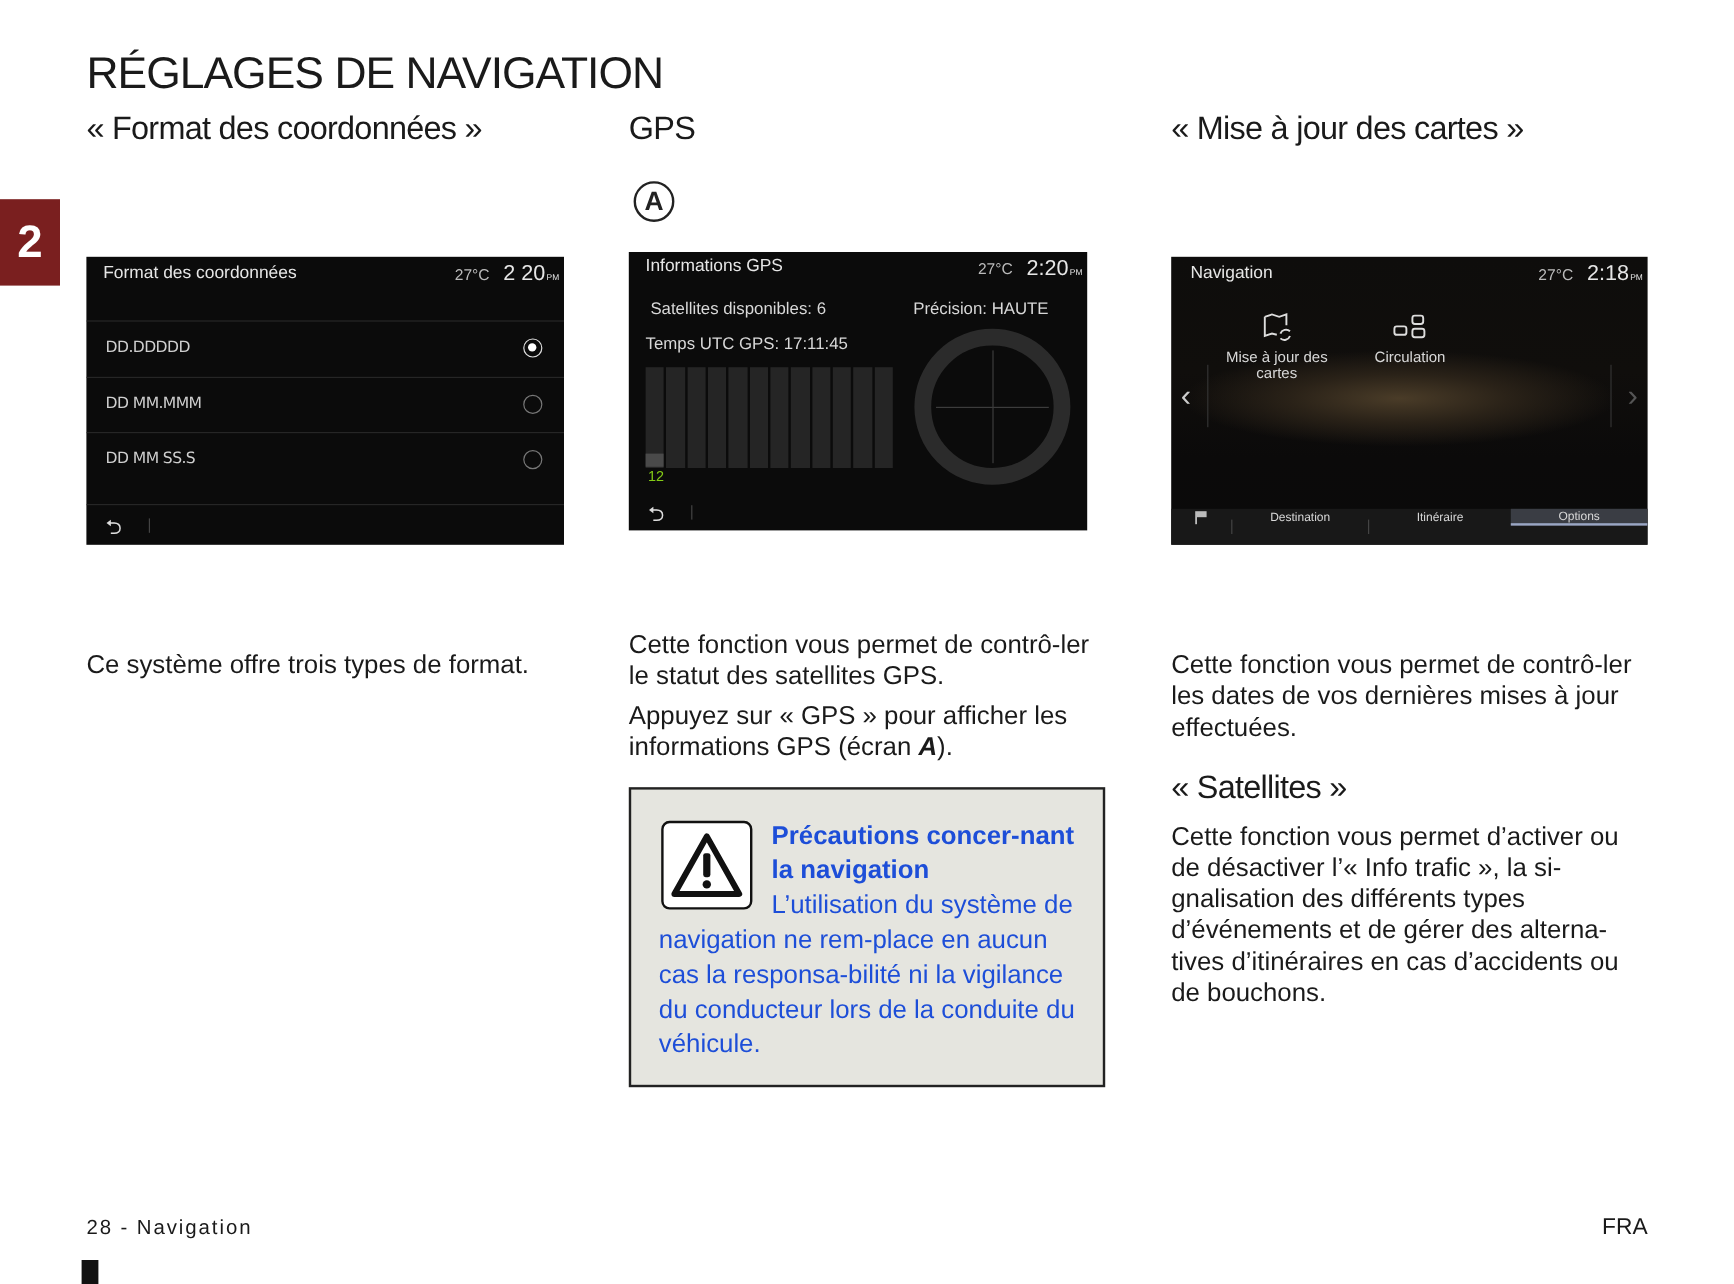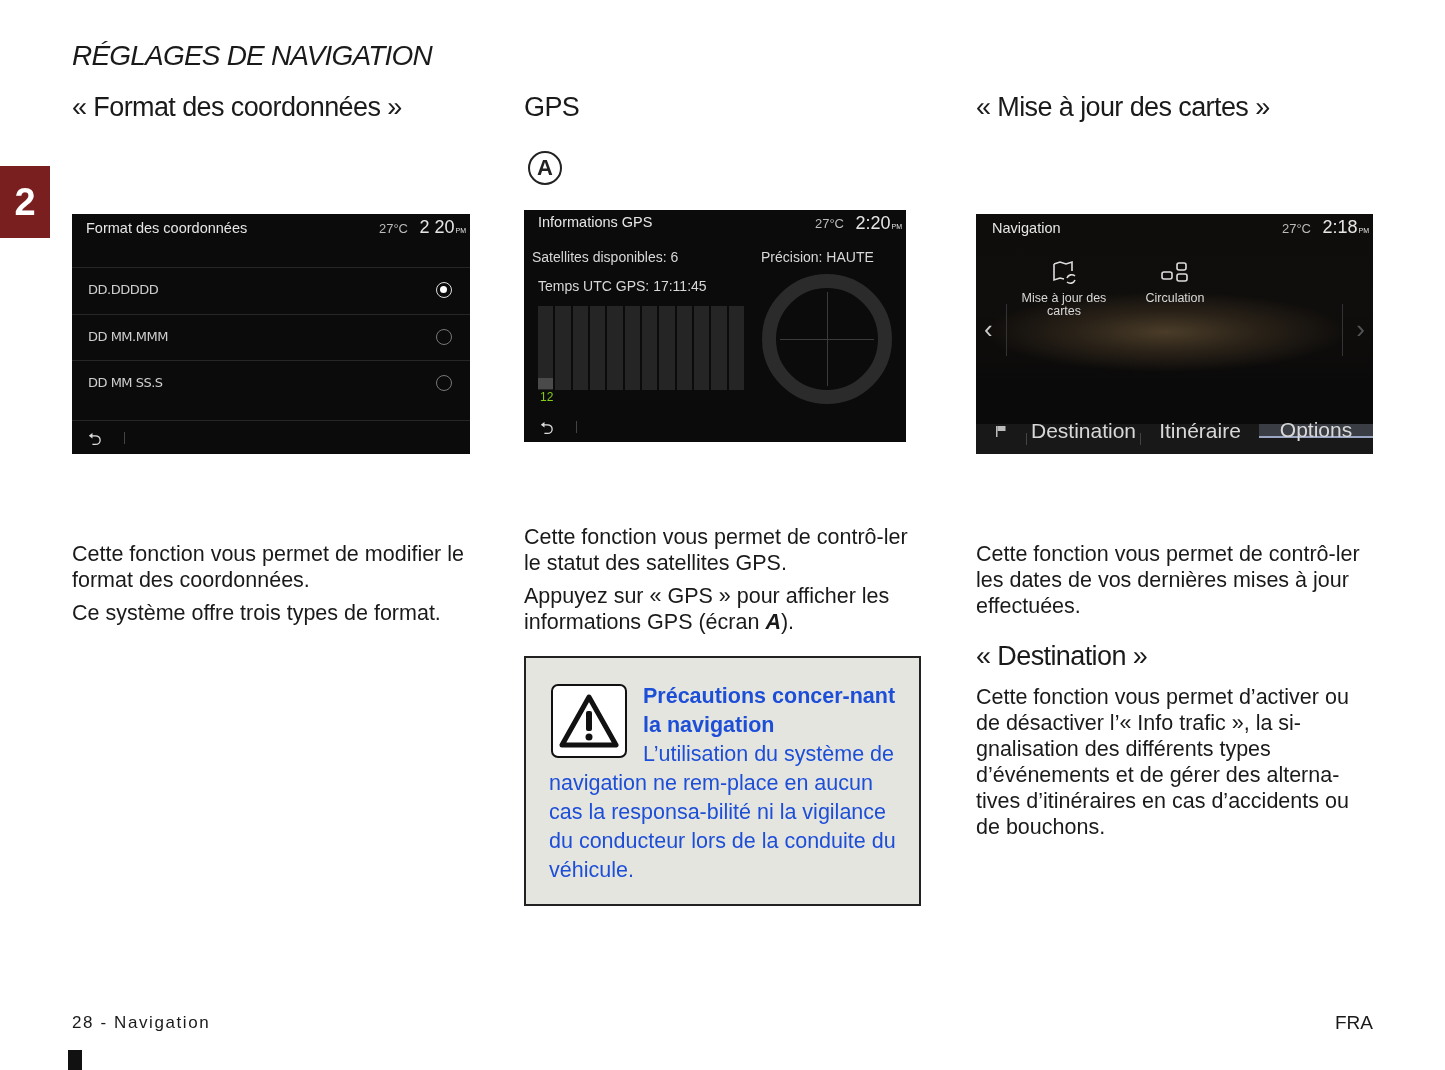--- a/index.html
+++ b/index.html
@@ -1,19 +1,19 @@
 <!DOCTYPE html>
 <html><head>
 <meta charset="utf-8">
 <style>
   * { box-sizing: border-box; margin: 0; padding: 0; }
   html, body { width: 1445px; height: 1070px; background: #ffffff; overflow: hidden; }
   body { position: relative; font-family: "Liberation Sans", sans-serif; color: #111; }
 
-  .page-title { position: absolute; left: 72px; top: 40px; font-size: 28px; font-weight: normal; letter-spacing: -0.8px; color: #1a1a1a; font-style: italic; }
+  .page-title { position: absolute; left: 72px; top: 40px; font-size: 37px; font-weight: normal; letter-spacing: -0.8px; color: #1a1a1a; }
   .section-heading { position: absolute; font-size: 27px; letter-spacing: -0.6px; color: #1a1a1a; }
   .chapter-tab { position: absolute; left: 0; top: 166px; width: 50px; height: 72px; background: #7a1f1f; color: #fff; font-size: 38px; font-weight: bold; display: flex; align-items: center; justify-content: center; }
 
   .screen-label-a { position: absolute; left: 528px; top: 151px; width: 34px; height: 34px; border: 2.5px solid #222; border-radius: 50%; display: flex; align-items: center; justify-content: center; font-weight: bold; font-size: 22px; color: #222; }
 
   .body-text { position: absolute; font-size: 21.5px; line-height: 26px; color: #1a1a1a; }
   .body-text p { margin-bottom: 7px; }
 
   
   .screen { position: absolute; background: #0b0b0b; color: #d8d8d8; overflow: hidden; font-family: "Liberation Sans", sans-serif; padding-left: 12px; }
@@ -46,21 +46,21 @@
 
   
   #screen-nav { left: 976px; top: 214px; width: 397px; height: 240px;
     background: radial-gradient(ellipse 180px 40px at 190px 118px, #4a3c28 0%, #2a2218 50%, rgba(12,10,8,0) 100%), linear-gradient(#0e0d0c, #100e0c 40%, #0b0a0a 70%, #0a0a0a); }
   .nav-tile { position: absolute; text-align: center; color: #d8d8d8; font-size: 12.5px; line-height: 13px; }
   .nav-tile .ico { display: block; margin: 0 auto 6px; }
   .arrow { position: absolute; top: 100px; font-size: 26px; color: #ccc; }
   .arrow.right { color: #555; }
   .arrow-sep { position: absolute; top: 90px; width: 1px; height: 52px; background: #333; }
   .nav-tabs { position: absolute; left: 0; bottom: 0; width: 100%; height: 30px; background: #181818; display: flex; }
-  .nav-tab { position: relative; height: 14px; display: flex; align-items: center; justify-content: center; font-size: 21px; color: #d8d8d8; }
+  .nav-tab { position: relative; height: 14px; display: flex; align-items: center; justify-content: center; font-size: 10px; color: #d8d8d8; }
   .nav-tab.active { background: #3a3d44; border-bottom: 2px solid #9aa6c4; }
   .tab-sep { width: 1px; height: 12px; background: #444; align-self: center; }
 
   
   .warning-box { position: absolute; left: 524px; top: 656px; width: 397px; height: 250px; background: #e5e5df; border: 2px solid #222; padding: 24px 22px 0 23px; font-size: 21.5px; line-height: 29px; color: #1d4ed8; }
   .warn-icon { float: left; width: 76px; height: 74px; border: 2.5px solid #111; border-radius: 7px; background: #fff; margin: 2px 16px 4px 2px; display: flex; align-items: center; justify-content: center; }
   .warn-title { font-weight: bold; }
 
   .footer-left { position: absolute; left: 72px; top: 1013px; font-size: 17px; letter-spacing: 1.6px; color: #1a1a1a; }
   .footer-right { position: absolute; right: 72px; top: 1012px; font-size: 19px; color: #1a1a1a; }
@@ -98,21 +98,21 @@
   <div class="back-bar">
     <span class="back-icon">⮌</span>
     <span class="back-sep"></span>
   </div>
 </div>
 
 <div class="screen" id="screen-gps">
   <div class="scr-head" style="top:4px;">Informations GPS</div>
   <div class="scr-temp" style="right:62px; top:6px;">27°C</div>
   <div class="scr-time" style="right:4px; top:3px;"><span>2:20</span><small>PM</small></div>
-  <div class="gps-line" style="left:8px; top:39px;">Satellites disponibles: 6</div>
+  <div class="gps-line" style="left:18px; top:39px;">Satellites disponibles: 6</div>
   <div class="gps-line" style="left:237px; top:39px;">Précision: HAUTE</div>
   <div class="gps-line" style="left:14px; top:68px;">Temps UTC GPS: 17:11:45</div>
   <div class="bars">
     <div></div>
       <div></div>
       <div></div>
       <div></div>
       <div></div>
       <div></div>
       <div></div>
@@ -168,21 +168,20 @@
     </div>
     <span class="tab-sep"></span>
     <div class="nav-tab" style="width:113px;">Destination</div>
     <span class="tab-sep"></span>
     <div class="nav-tab" style="width:118px;">Itinéraire</div>
     <div class="nav-tab active" style="width:114px;">Options</div>
   </div>
 </div>
 
 <div class="body-text" style="left:72px; top:541px; width:410px;">
-  <p>Cette fonction vous permet de modifier le format des coordonnées.</p>
   <p>Ce système offre trois types de format.</p>
 </div>
 
 <div class="body-text" style="left:524px; top:524px; width:400px;">
   <p>Cette fonction vous permet de contrô-ler le statut des satellites GPS.</p>
   <p><span>Appuyez sur « GPS » pour afficher les informations GPS (écran </span><b><i>A</i></b><span>).</span></p>
 </div>
 
 <div class="warning-box">
   <div class="warn-icon">
@@ -193,21 +192,21 @@
     </svg>
   </div>
   <div class="warn-title">Précautions concer-nant la navigation</div>
   <span>L’utilisation du système de navigation ne rem-place en aucun cas la responsa-bilité ni la vigilance du conducteur lors de la conduite du véhicule.</span>
 </div>
 
 <div class="body-text" style="left:976px; top:541px; width:400px;">
   <p>Cette fonction vous permet de contrô-ler les dates de vos dernières mises à jour effectuées.</p>
 </div>
 
-<div class="section-heading" style="left:976px; top:641px;">« Destination »</div>
+<div class="section-heading" style="left:976px; top:641px;">« Satellites »</div>
 
 <div class="body-text" style="left:976px; top:684px; width:400px;">
   <p>Cette fonction vous permet d’activer ou de désactiver l’« Info trafic », la si-gnalisation des différents types d’événements et de gérer des alterna-tives d’itinéraires en cas d’accidents ou de bouchons.</p>
 </div>
 
 <div class="footer-left">28 - Navigation</div>
 <div class="footer-right">FRA</div>
 <div class="page-marker"></div>
 
 </body></html>

